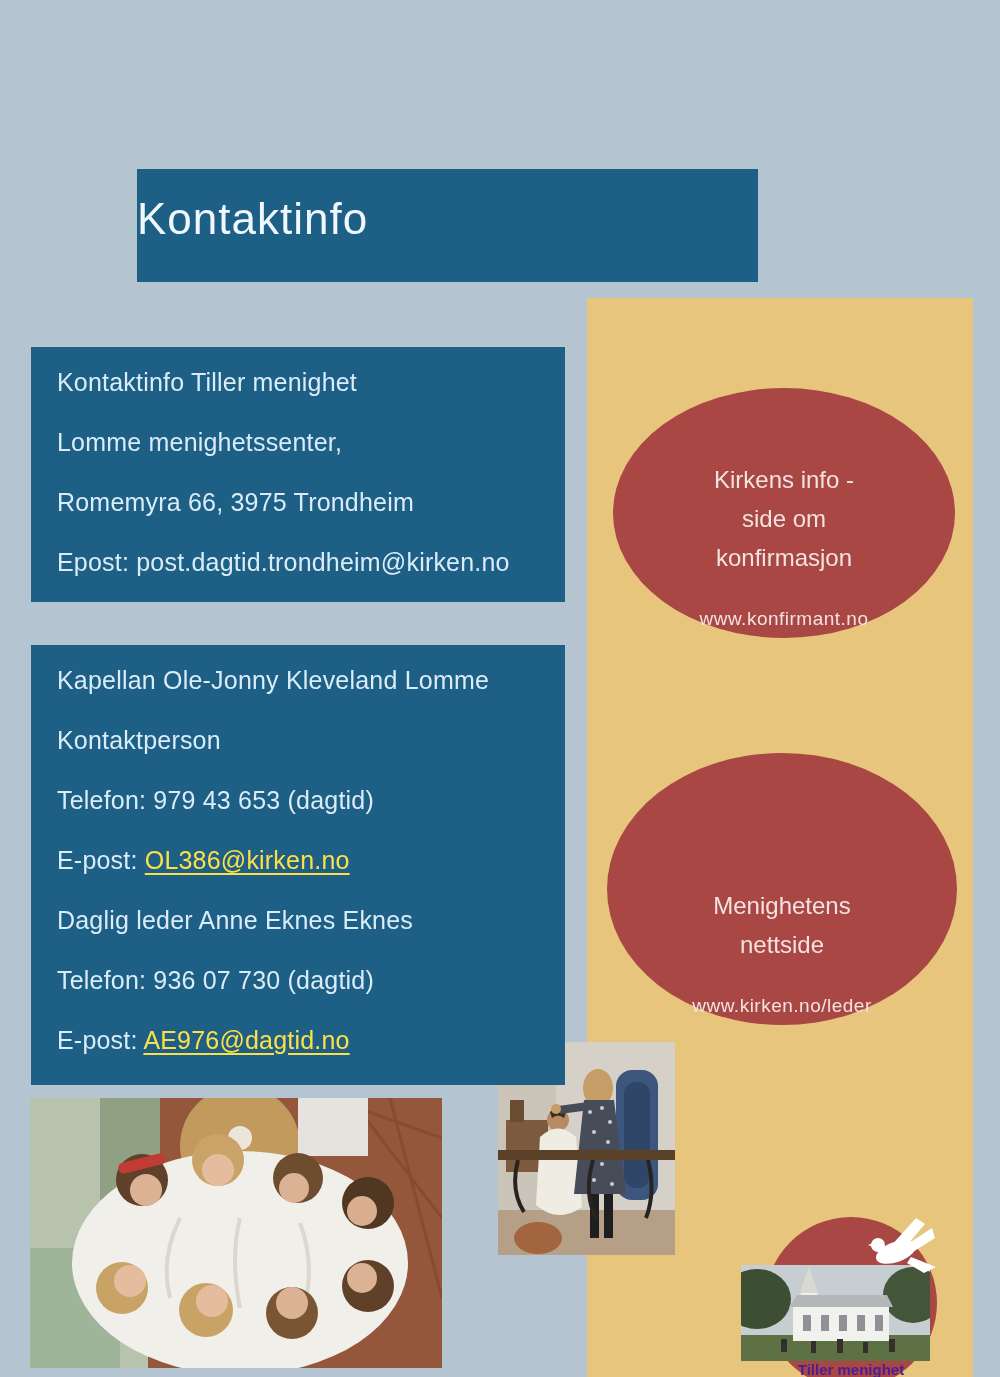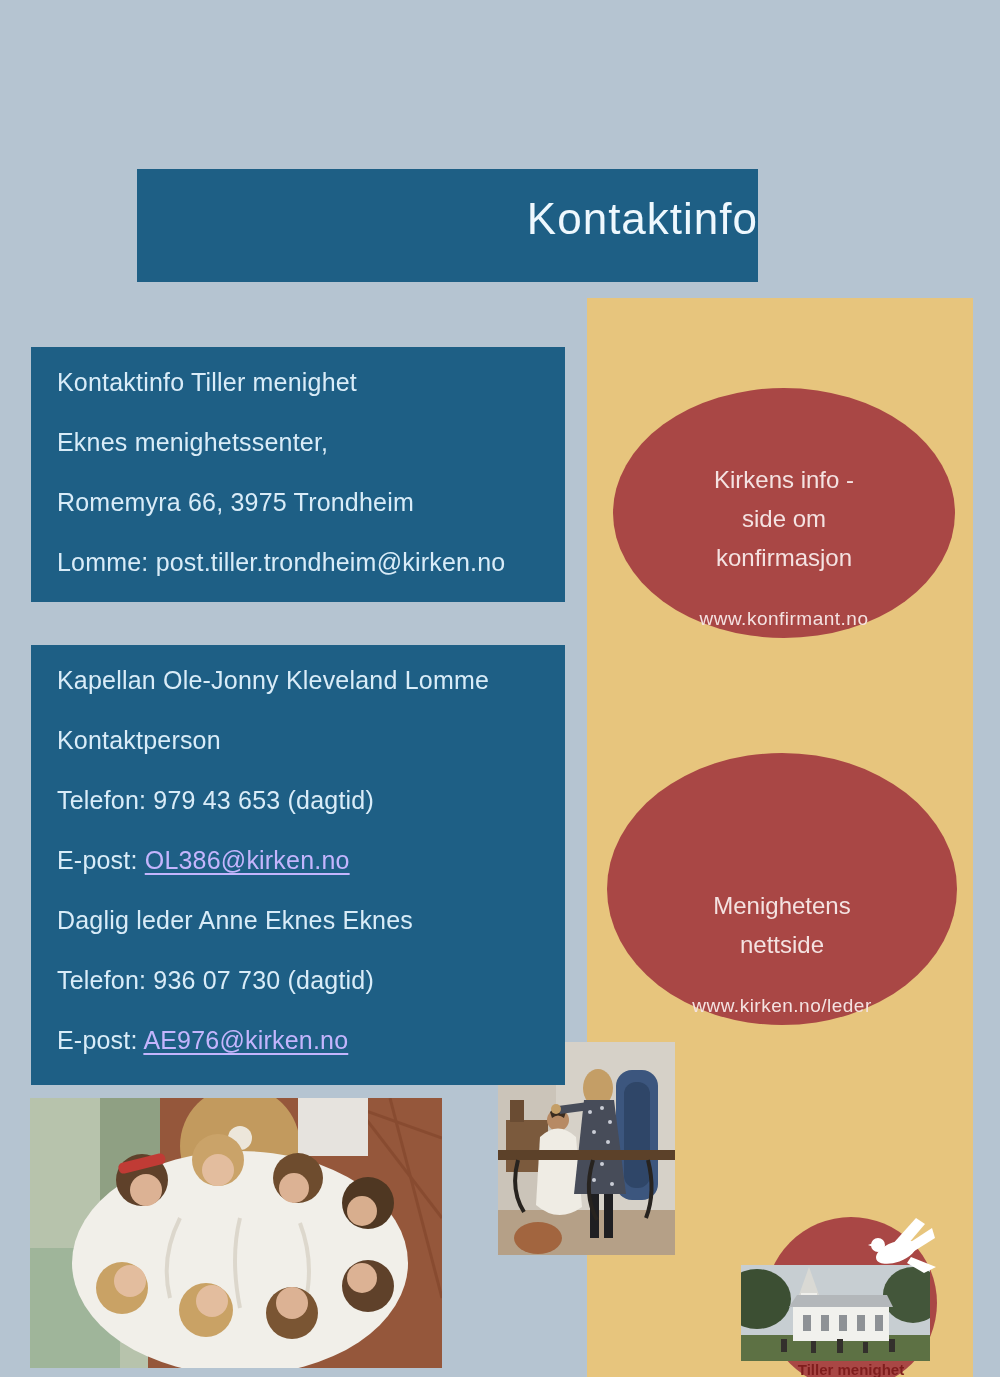--- a/index.html
+++ b/index.html
@@ -8,42 +8,42 @@
     font-family:"Liberation Sans", sans-serif;
     background:#b5c4d1;
     overflow:hidden;
     position:relative;
   }
   .page{position:relative;width:1000px;height:1377px;background:#b5c4d1;overflow:hidden;}
 
   .title-bar{
     position:absolute;left:137px;top:169px;width:621px;height:113px;
     background:#1e5f85;
-    display:flex;align-items:center;justify-content:flex-end;
+    display:flex;align-items:center;justify-content:flex-start;
     padding-bottom:14px;box-sizing:border-box;
   }
   .title-bar span{
     color:#eef8fe;font-size:44px;font-weight:400;letter-spacing:1px;
   }
 
   .tan-column{
     position:absolute;left:587px;top:298px;width:386px;height:1079px;
     background:#e7c57d;z-index:1;
   }
 
   .teal-box{
     position:absolute;left:31px;width:534px;
     background:#1e5f85;color:#d9ecf8;
     box-sizing:border-box;padding:22px 18px 0 22px;
     z-index:4;
   }
   .teal-box p{margin:0 0 33px 4px;font-size:25px;line-height:27px;letter-spacing:0.2px;}
   .box1{top:347px;height:255px;}
   .box2{top:645px;height:440px;}
-  .email-link{color:#c4b5fd;text-decoration:underline;text-underline-offset:4px;}
+  .email-link{color:#fde047;text-decoration:underline;text-underline-offset:4px;}
 
   .badge{
     position:absolute;background:#a94745;border-radius:50%;
     display:flex;flex-direction:column;align-items:center;justify-content:flex-end;
     color:#f4e2e1;text-align:center;z-index:2;
   }
   .badge p{margin:0;font-size:24px;line-height:39px;font-weight:400;}
   .badge .badge-url{font-size:19px;margin-top:22px;letter-spacing:0.5px;}
   .badge1{left:613px;top:388px;width:342px;height:250px;}
   .badge2{left:607px;top:753px;width:350px;height:272px;}
@@ -54,49 +54,49 @@
   .photo-blessing{left:498px;top:1042px;width:177px;height:213px;z-index:3;}
 
   .logo-circle{
     position:absolute;left:765px;top:1217px;width:172px;height:172px;
     background:#a94745;border-radius:50%;z-index:2;
   }
   .photo-church{left:741px;top:1265px;width:189px;height:96px;z-index:3;}
   .dove{position:absolute;left:856px;top:1212px;width:84px;height:66px;z-index:5;}
   .logo-caption{
     position:absolute;left:766px;top:1361px;width:170px;text-align:center;
-    color:#7f1d1d;font-size:15px;font-weight:bold;z-index:5;
+    color:#4c1d95;font-size:15px;font-weight:bold;z-index:5;
   }
 </style>
 </head>
 <body>
 
 <div class="page">
 
   <div class="title-bar">
     <span>Kontaktinfo</span>
   </div>
 
   <div class="tan-column"></div>
 
   <div class="teal-box box1">
     <p>Kontaktinfo Tiller menighet</p>
-    <p>Eknes menighetssenter,</p>
+    <p>Lomme menighetssenter,</p>
     <p>Romemyra 66, 3975 Trondheim</p>
-    <p>Lomme: post.tiller.trondheim@kirken.no</p>
+    <p>Epost: post.dagtid.trondheim@kirken.no</p>
   </div>
 
   <div class="teal-box box2">
     <p>Kapellan Ole-Jonny Kleveland Lomme</p>
     <p>Kontaktperson</p>
     <p>Telefon: 979 43 653 (dagtid)</p>
     <p><span>E-post: </span><a href="#" class="email-link">OL386@kirken.no</a></p>
     <p>Daglig leder Anne Eknes Eknes</p>
     <p>Telefon: 936 07 730 (dagtid)</p>
-    <p><span>E-post: </span><a href="#" class="email-link">AE976@kirken.no</a></p>
+    <p><span>E-post: </span><a href="#" class="email-link">AE976@dagtid.no</a></p>
   </div>
 
   <div class="badge badge1">
     <p>Kirkens info -</p>
     <p>side om</p>
     <p>konfirmasjon</p>
     <p class="badge-url">www.konfirmant.no</p>
   </div>
 
   <div class="badge badge2">

